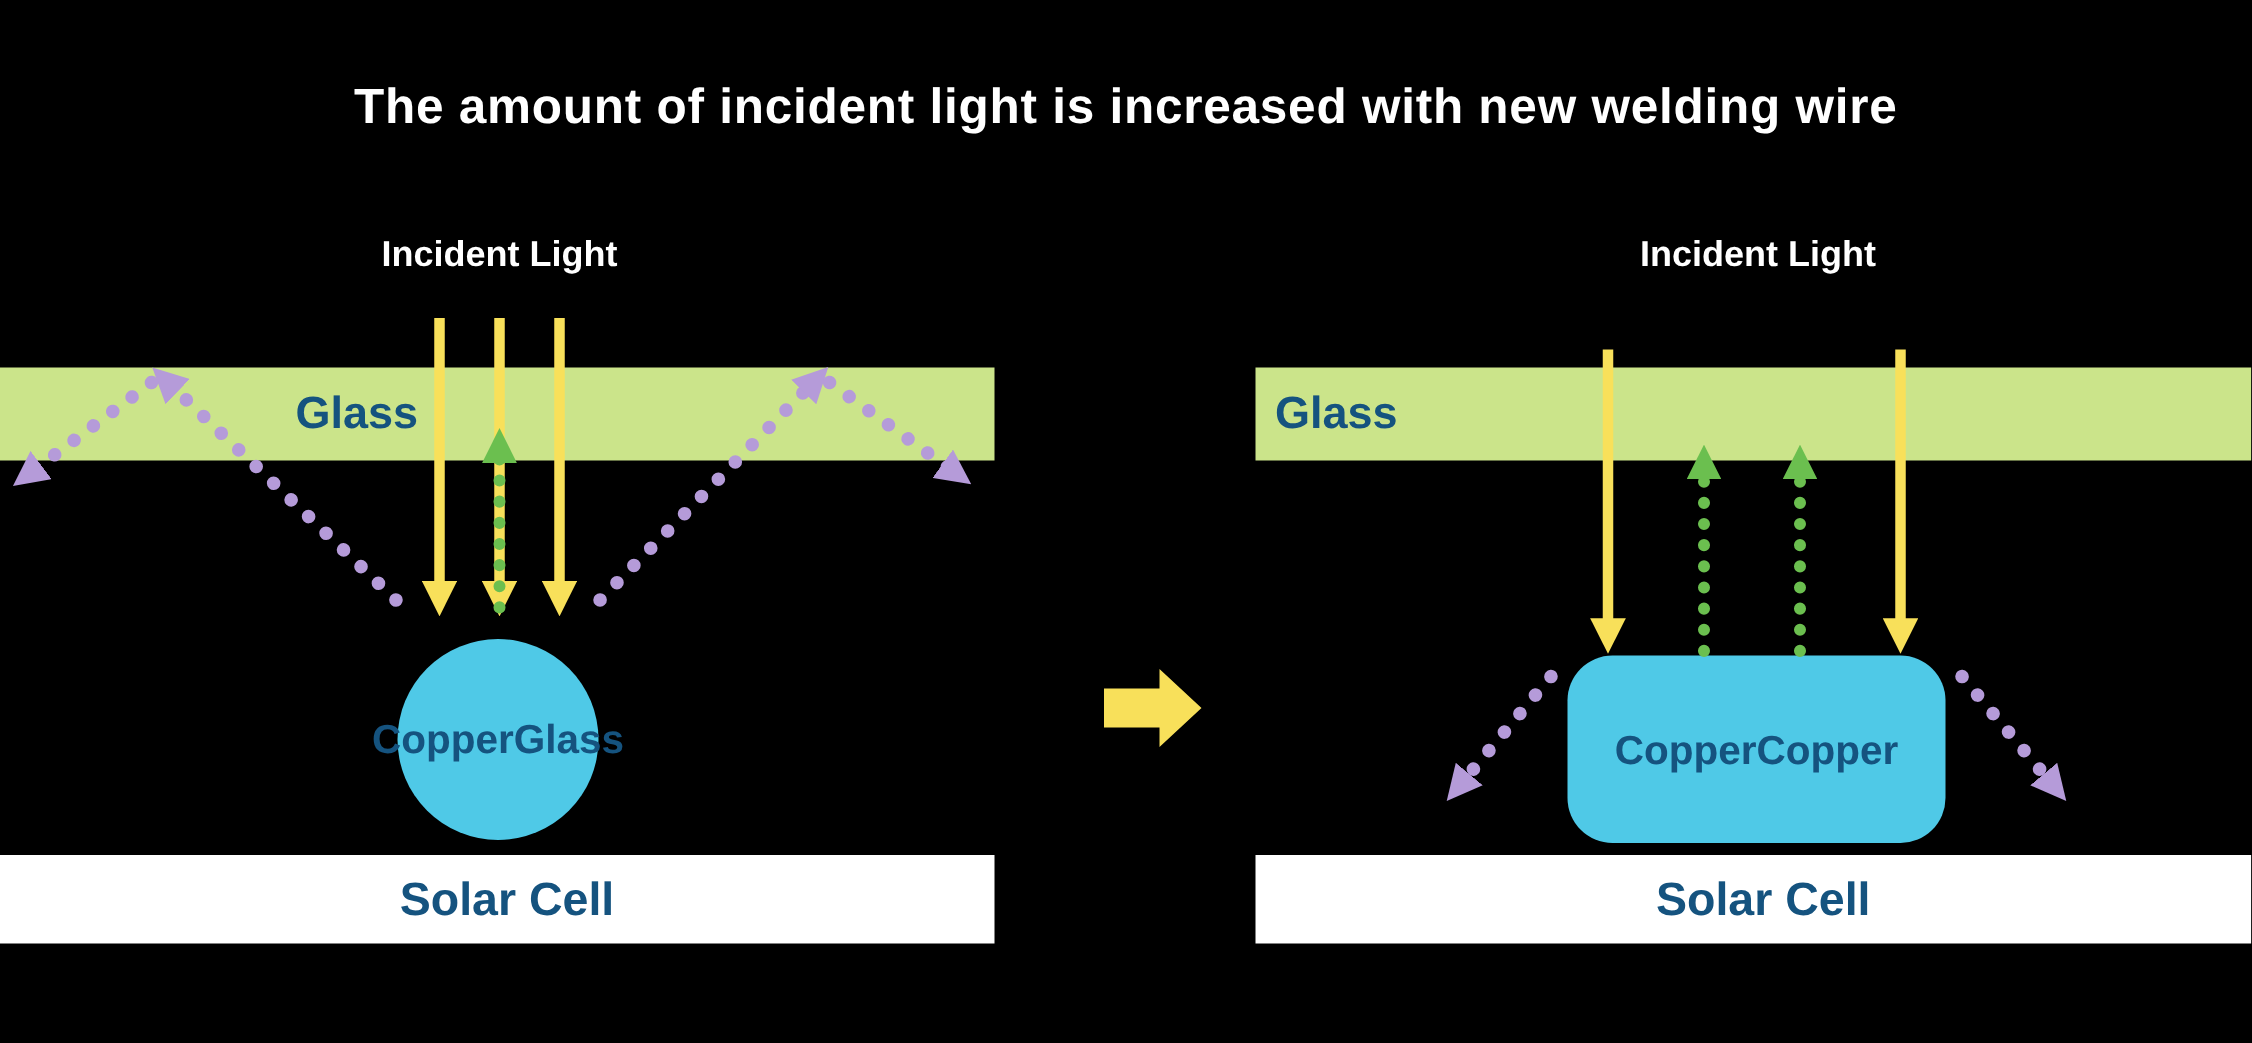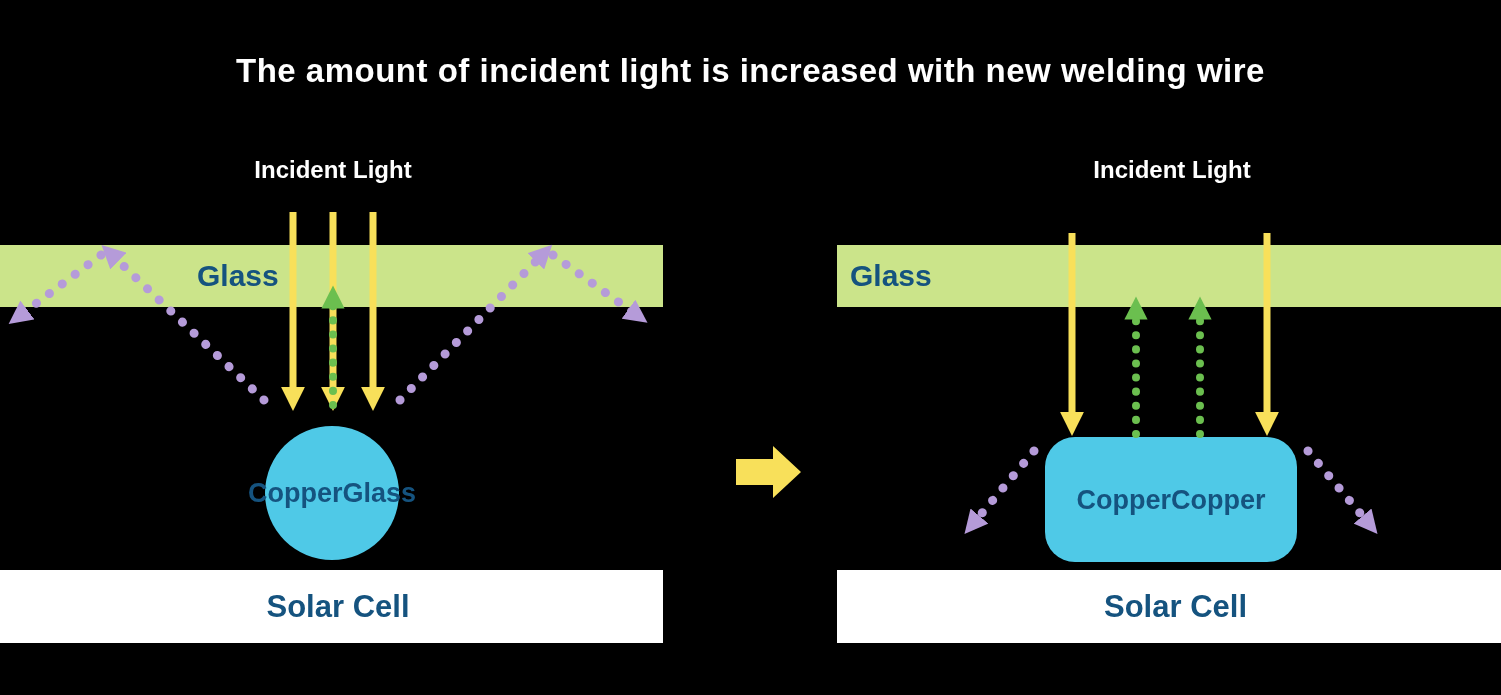--- a/index.html
+++ b/index.html
@@ -61,21 +61,21 @@
     width: 134px; height: 134px;
     border-radius: 50%;
   }
   .copper-ribbon {
     left: 1045px; top: 437px;
     width: 252px; height: 125px;
     border-radius: 30px;
   }
   .solar {
     position: absolute;
-    top: 570px; height: 73px;
+    top: 570px; height: 59px;
     background: var(--solar_fill, #fff);
     display: flex; align-items: center; justify-content: center;
     color: var(--label_text, #15537f);
     font-size: 31px; font-weight: 600; padding-left: 13px;
   }
   .solar-left  { left: 0;     width: 663px; }
   .solar-right { left: 837px; width: 664px; }
   .overlay {
     position: absolute; left: 0; top: 0;
     width: 1501px; height: 695px;

